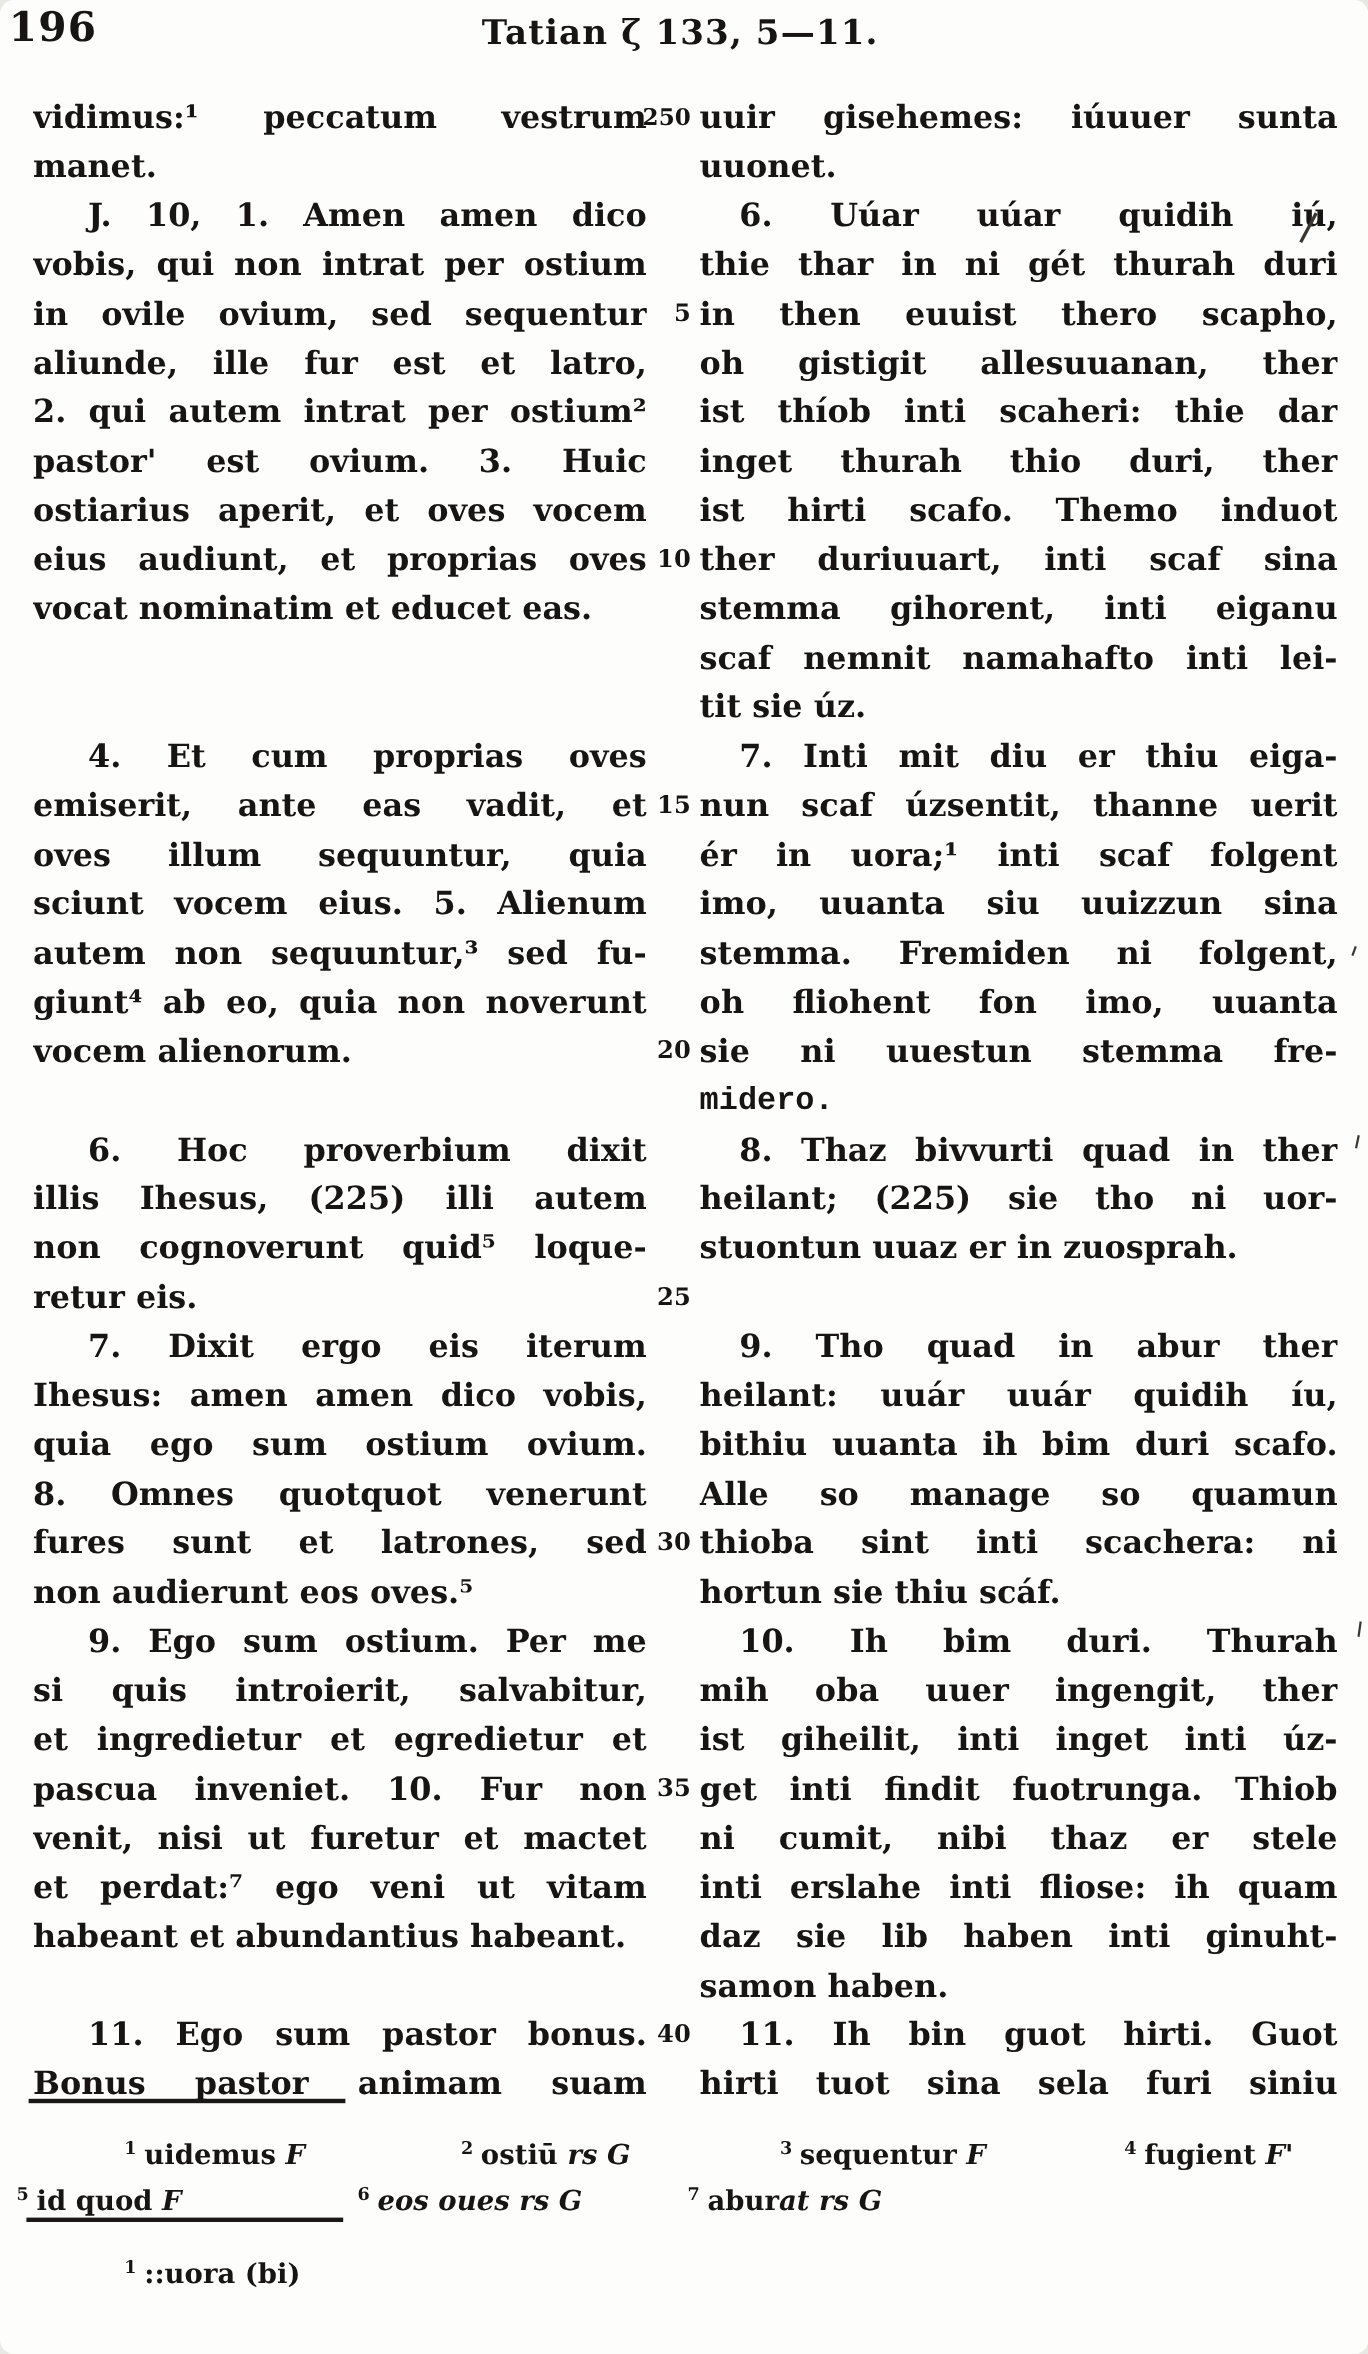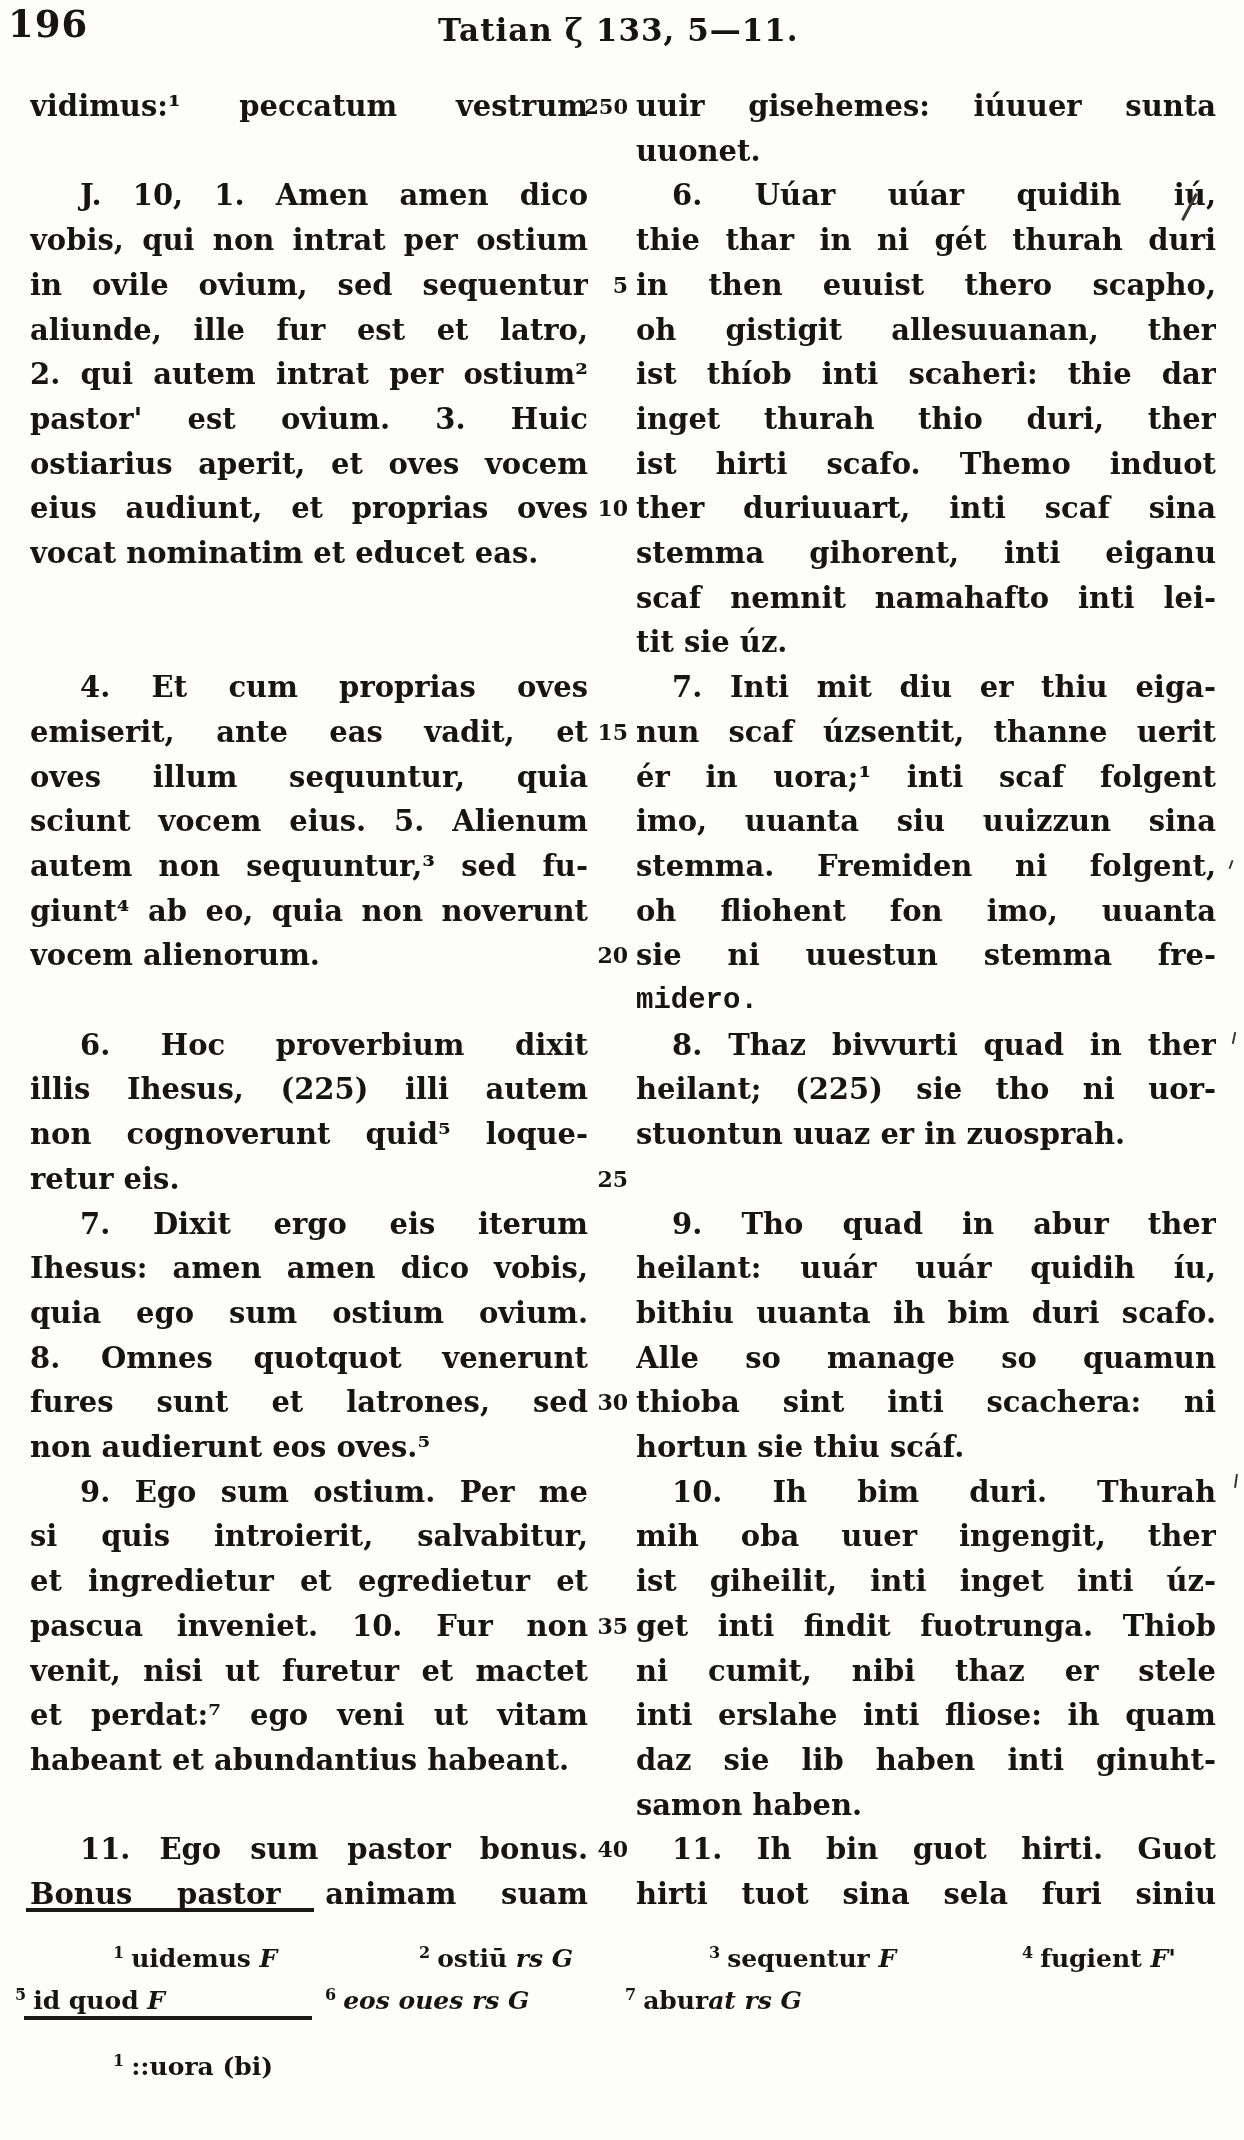--- a/index.html
+++ b/index.html
@@ -3,20 +3,21 @@
 <meta charset="utf-8">
 <style>
   html,body{margin:0;padding:0;background:#e8e8e4;}
   .page{
     position:relative;
     width:1244px;height:2140px;
     background:#fdfdfb;
     font-family:"DejaVu Serif", serif;
     color:#171513;
     overflow:hidden;
+    border-radius:13px;
   }
   
   .page-number{
     position:absolute;top:2px;left:8px;
     font-size:37px;font-weight:700;letter-spacing:1px;
   }
   .header-title{
     position:absolute;top:12px;left:438px;
     font-size:31px;font-weight:700;letter-spacing:1px;white-space:nowrap;
   }
@@ -59,20 +60,21 @@
   <div class="page-number">196</div>
   <div class="header-title">Tatian ζ 133, 5—11.</div>
 
   <div id="rows">
       <div class="row" style="top: 84px;">
         <div class="cell left just">vidimus:¹ peccatum vestrum</div>
         <div class="cell gutter g250">250</div>
         <div class="cell right just">uuir gisehemes: iúuuer sunta</div>
       </div>
       <div class="row" style="top: 129px;">
+        <div class="cell left endline">manet.</div>
         <div class="cell gutter"></div>
         <div class="cell right endline">uuonet.</div>
       </div>
       <div class="row" style="top: 173px;">
         <div class="cell left indent just">J. 10, 1. Amen amen dico</div>
         <div class="cell gutter"></div>
         <div class="cell right indent just">6. Uúar uúar quidih iú,</div>
       </div>
       <div class="row" style="top: 218px;">
         <div class="cell left just">vobis, qui non intrat per ostium</div>

